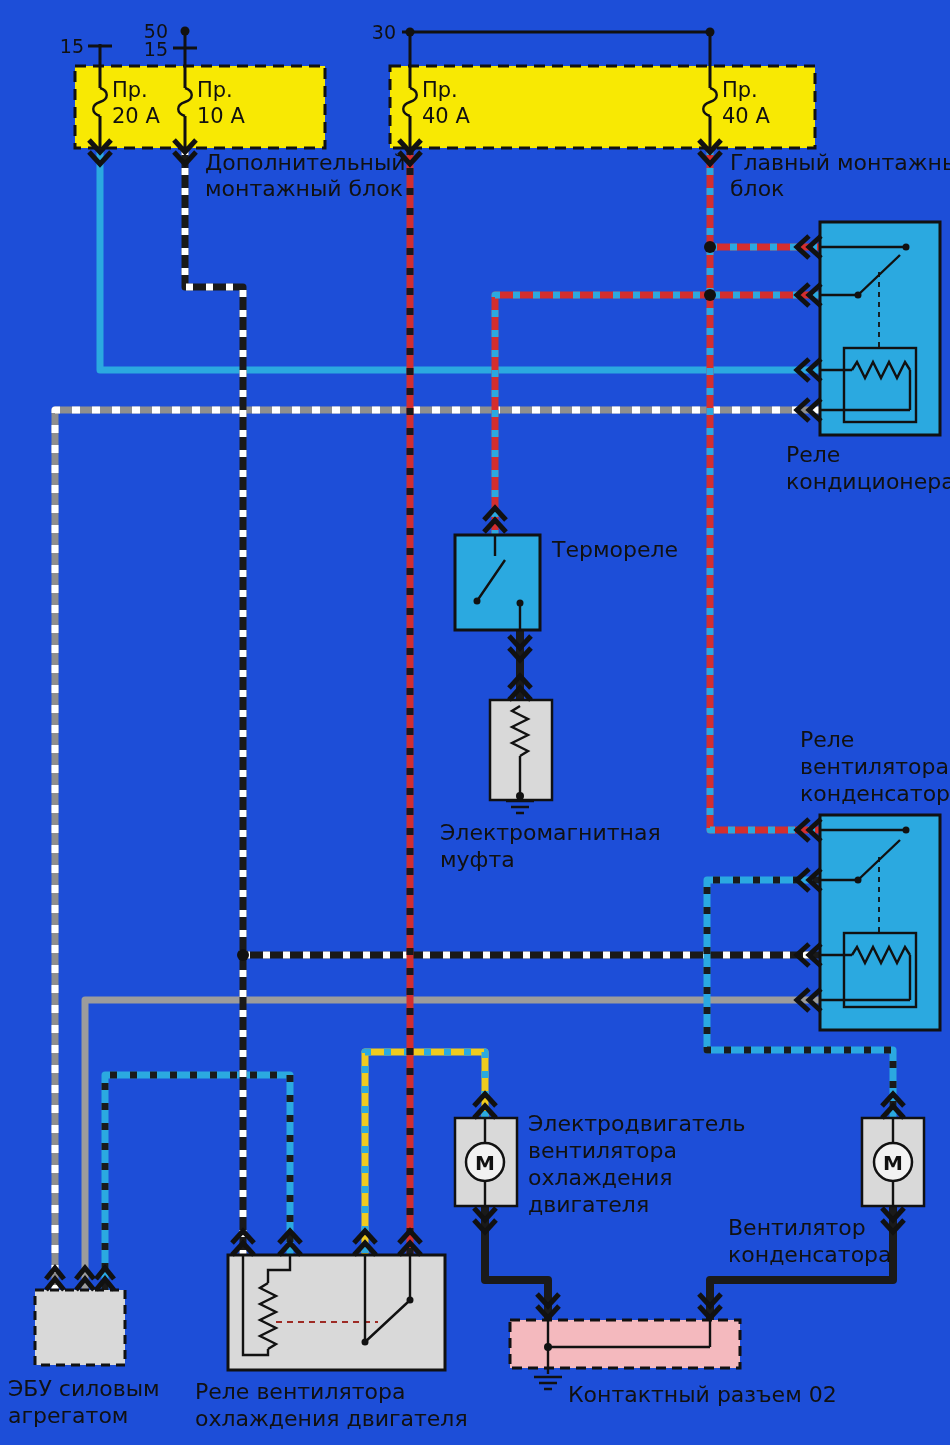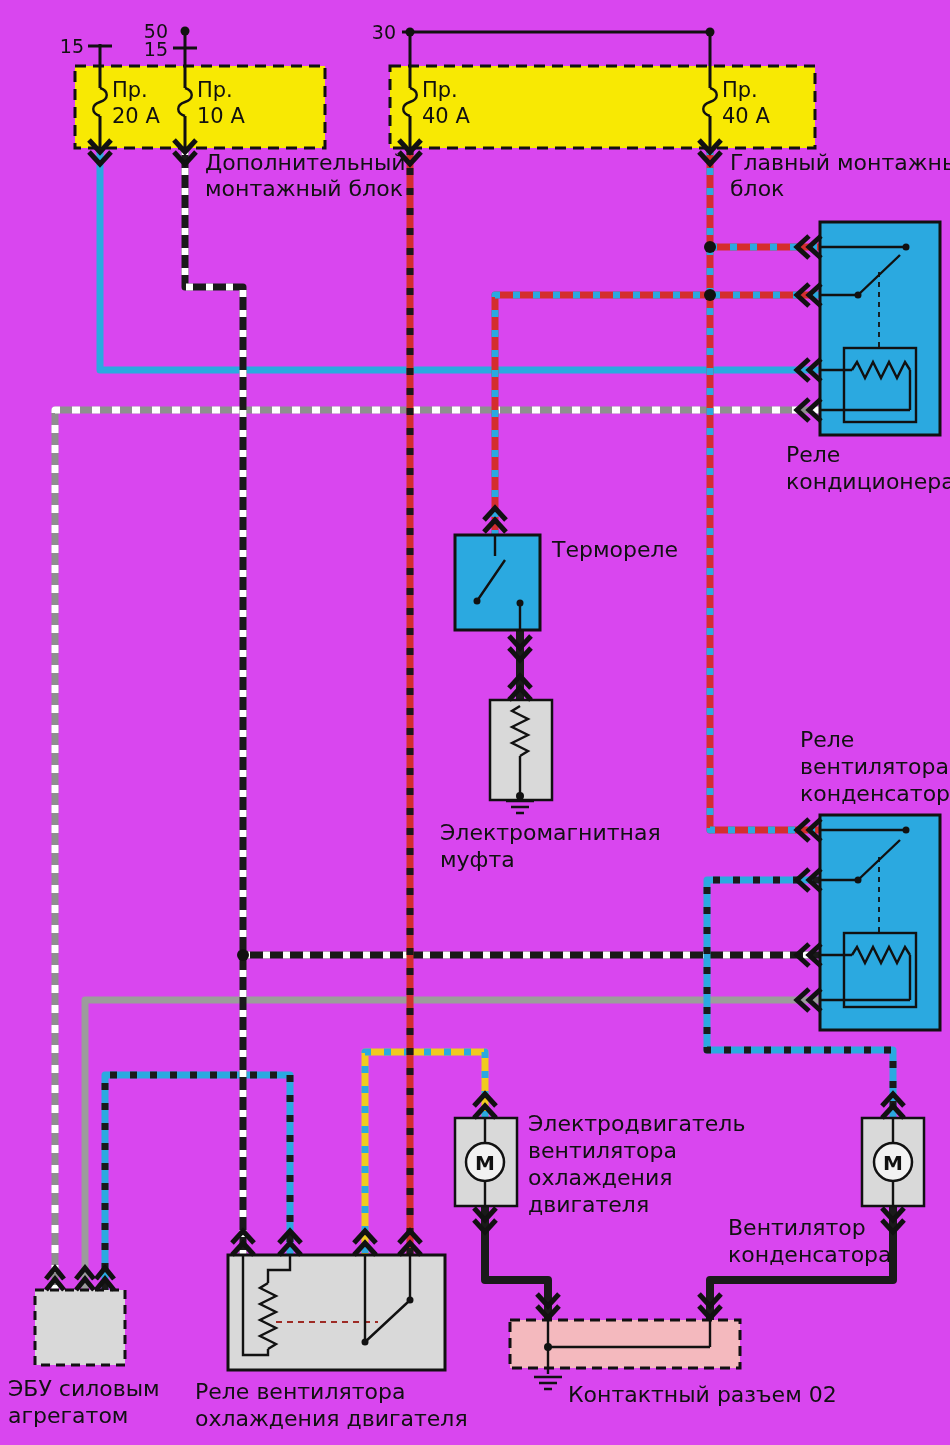--- a/index.html
+++ b/index.html
@@ -1,16 +1,16 @@
 <!DOCTYPE html>
 <html><head>
 <meta charset="utf-8">
 <style>
   html,body{margin:0;padding:0;background:#fff}
-  .stage{width:950px;height:1445px;position:relative;background:#d946ef}
+  .stage{width:950px;height:1445px;position:relative;background:#1d4ed8}
   svg{display:block}
   text{font-family:"DejaVu Sans","Liberation Sans",sans-serif;fill:#111}
   .t22{font-size:22px}
   .t21{font-size:21px}
   .t19{font-size:19px}
   .te{text-anchor:end}
   .tm{font-size:20px;text-anchor:middle;font-weight:bold}
   .thin{stroke:#111;stroke-width:3;fill:none}
   .sym{stroke:#111;stroke-width:2.4;fill:none}
   .box{stroke:#111;stroke-width:3}

